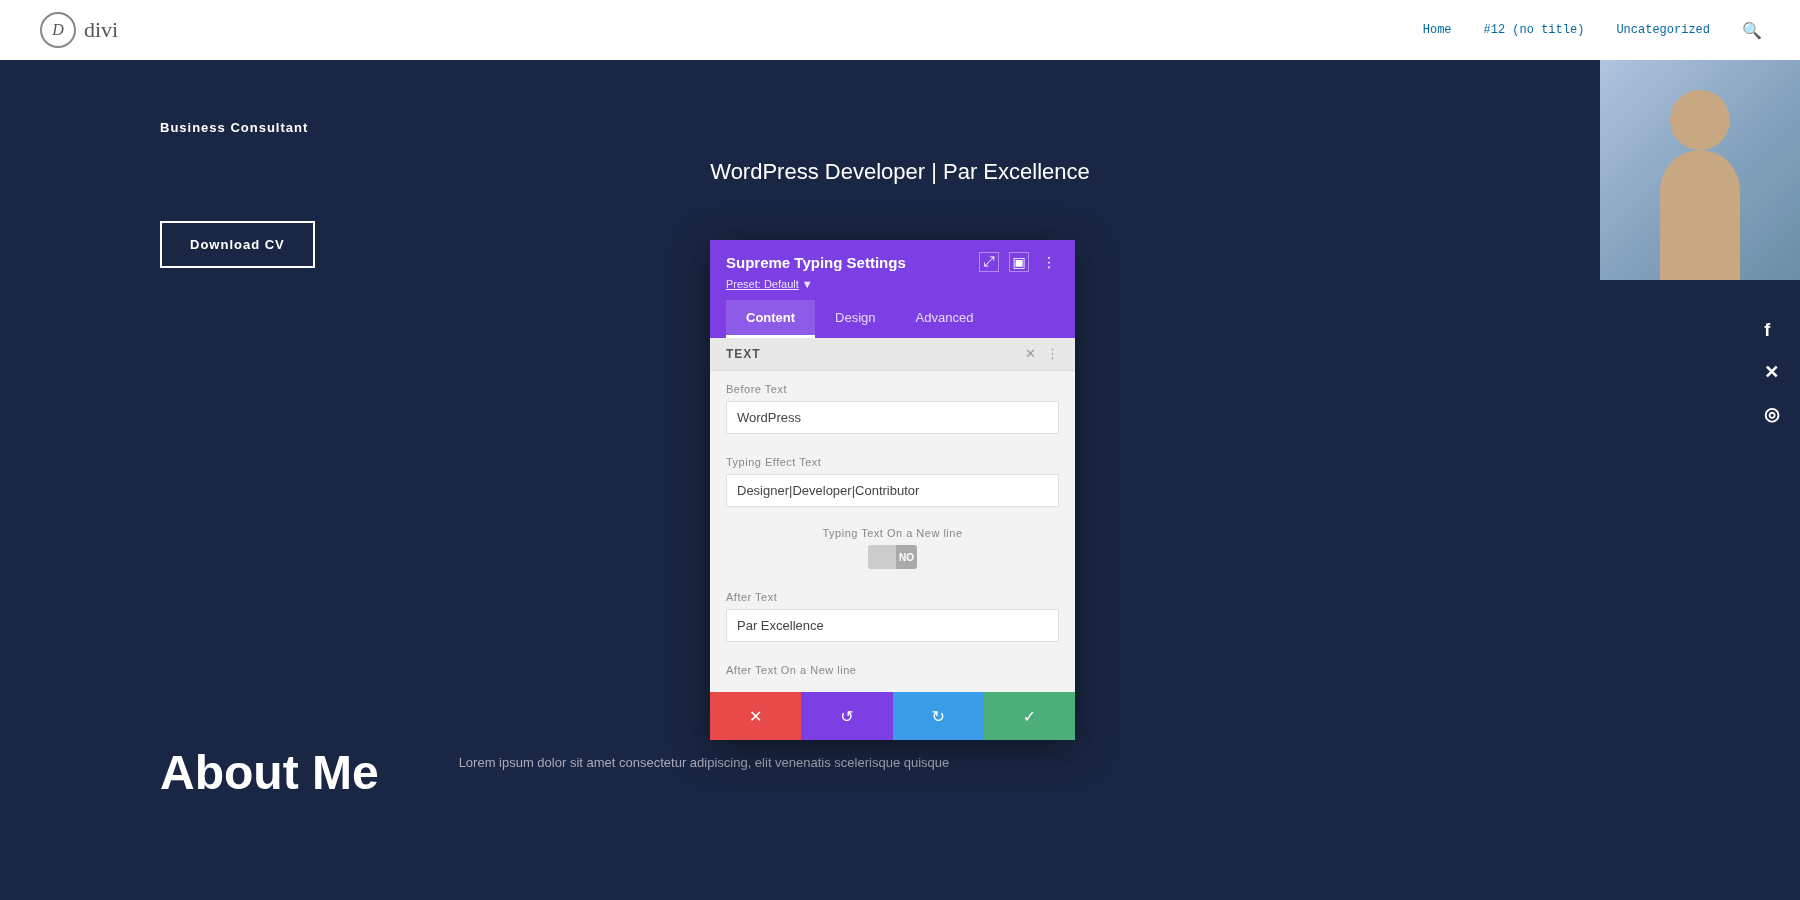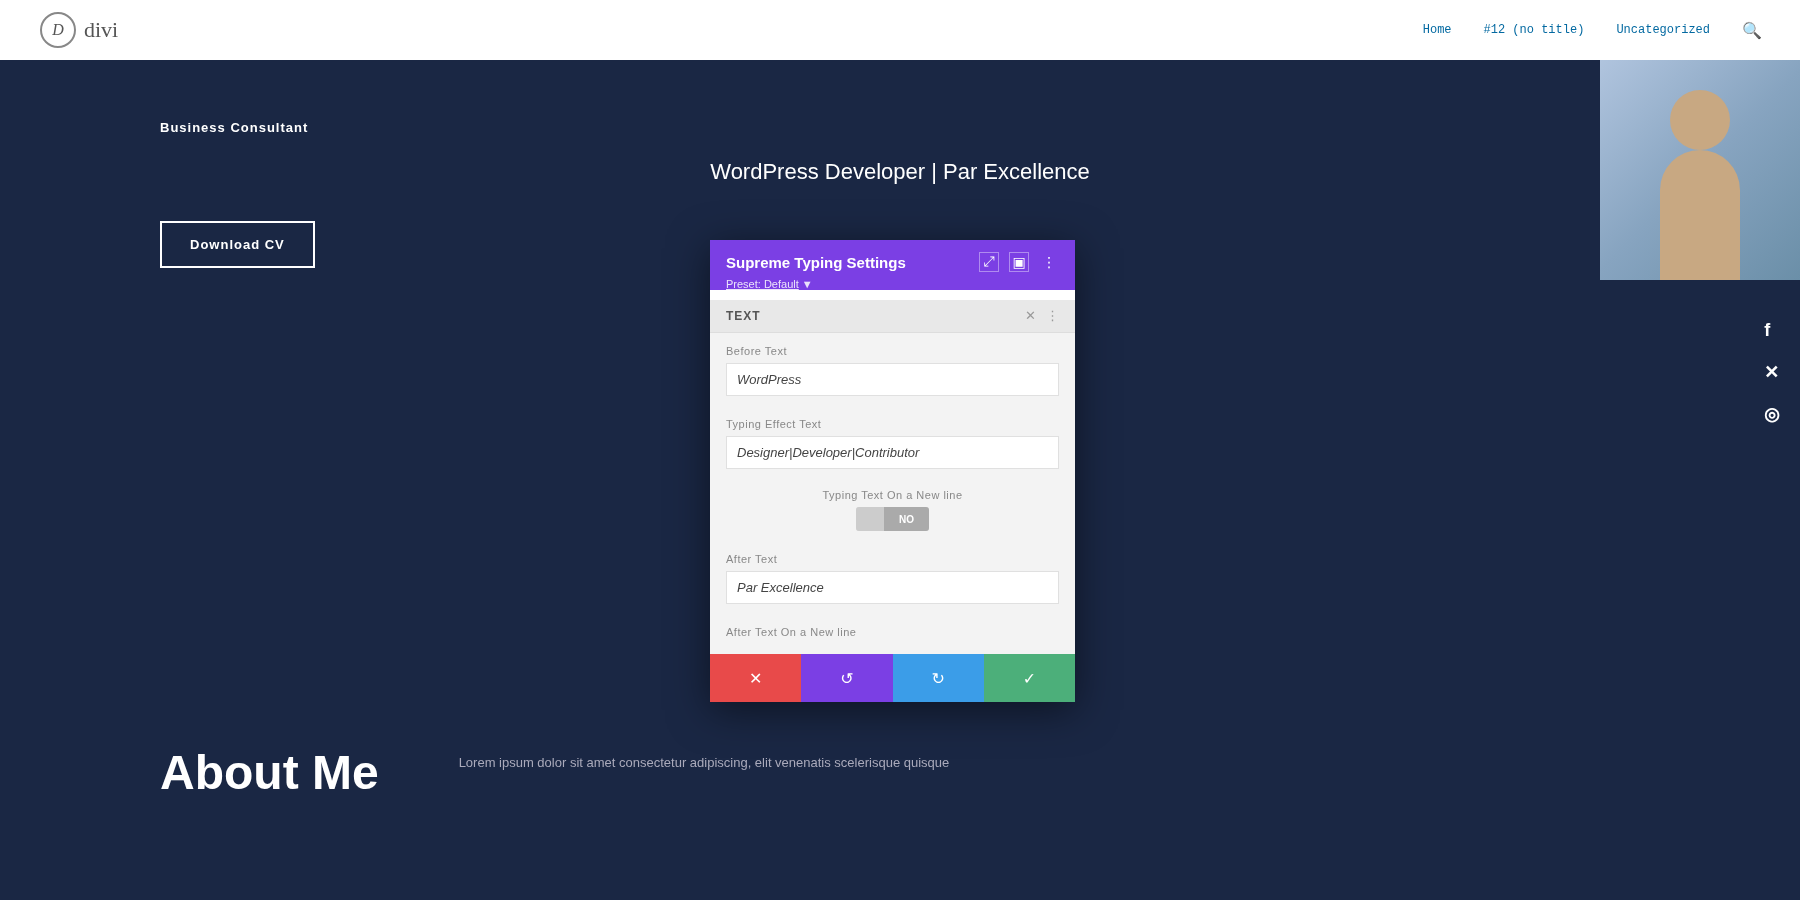--- a/index.html
+++ b/index.html
@@ -305,21 +305,20 @@
     }
     .settings-field-input {
       width: 100%;
       background: #fff;
       border: 1px solid #e0e0e0;
       padding: 8px 10px;
       font-family: Arial, sans-serif;
       font-size: 13px;
       color: #444;
       outline: none;
-      font-style: italic;
     }
 
     
     .toggle-row {
       padding: 10px 16px;
       display: flex;
       align-items: center;
       justify-content: space-between;
       background: #f3f3f3;
       flex-direction: column;
@@ -335,21 +334,21 @@
     }
     .toggle-switch-left {
       width: 28px;
       height: 24px;
       background: #ccc;
       display: flex;
       align-items: center;
       justify-content: center;
     }
     .toggle-switch-right {
-      width: 45px;
+      width: 21px;
       height: 24px;
       background: #aaa;
       display: flex;
       align-items: center;
       justify-content: center;
       font-family: Arial, sans-serif;
       font-size: 10px;
       color: #fff;
       font-weight: bold;
     }
@@ -426,20 +425,25 @@
         <span class="settings-title">Supreme Typing Settings</span>
         <div class="settings-header-icons">
           <div class="settings-header-icon">⤢</div>
           <div class="settings-header-icon">▣</div>
           <div class="settings-header-icon" style="border:none;">⋮</div>
         </div>
       </div>
       <div class="settings-preset">
         <span>Preset: Default</span> ▼
       </div>
+      <div class="settings-tabs">
+        <div class="settings-tab active">Content</div>
+        <div class="settings-tab">Design</div>
+        <div class="settings-tab">Advanced</div>
+      </div>
     </div>
 
     <div class="settings-body">
 
       <div class="settings-section-header">
         <span class="settings-section-title">Text</span>
         <div class="settings-section-icons">
           <span class="settings-section-icon">✕</span>
           <span class="settings-section-icon">⋮</span>
         </div>

